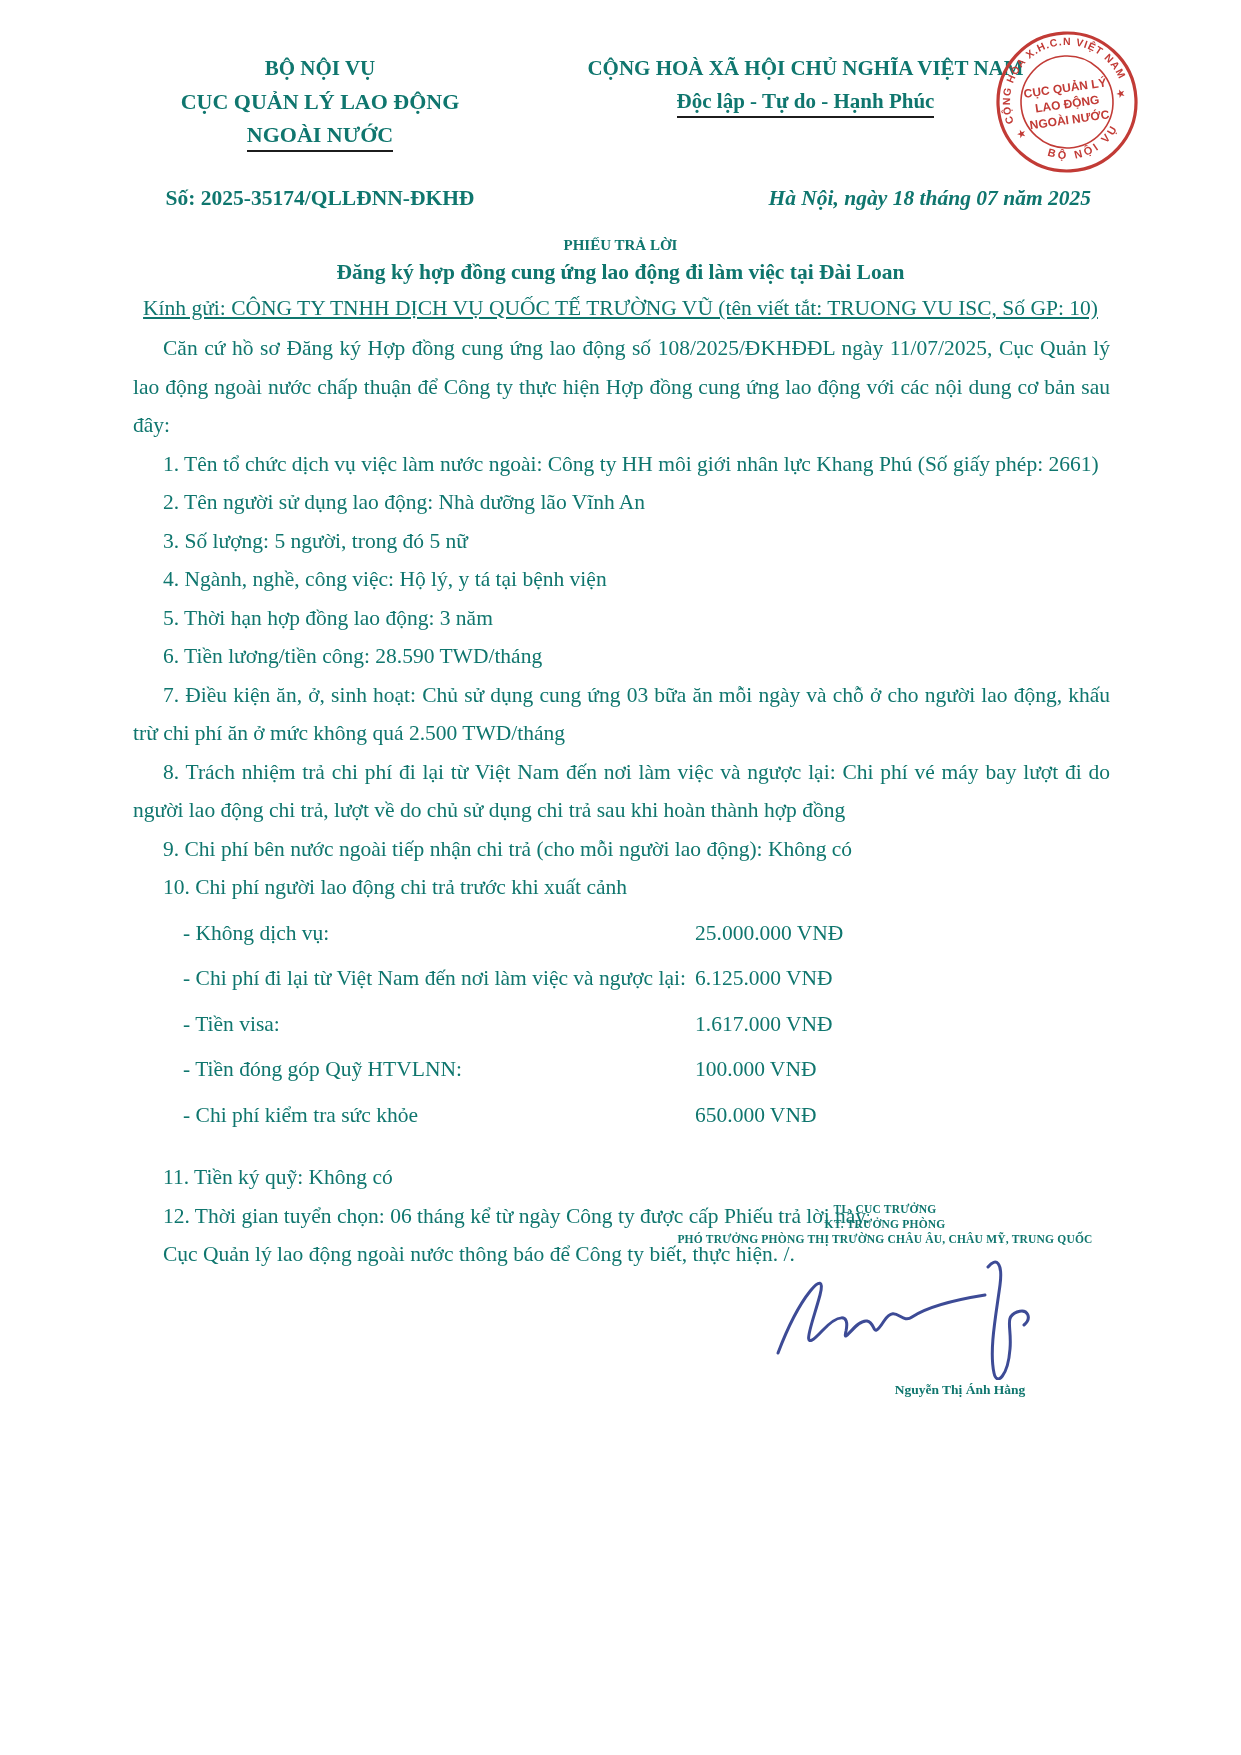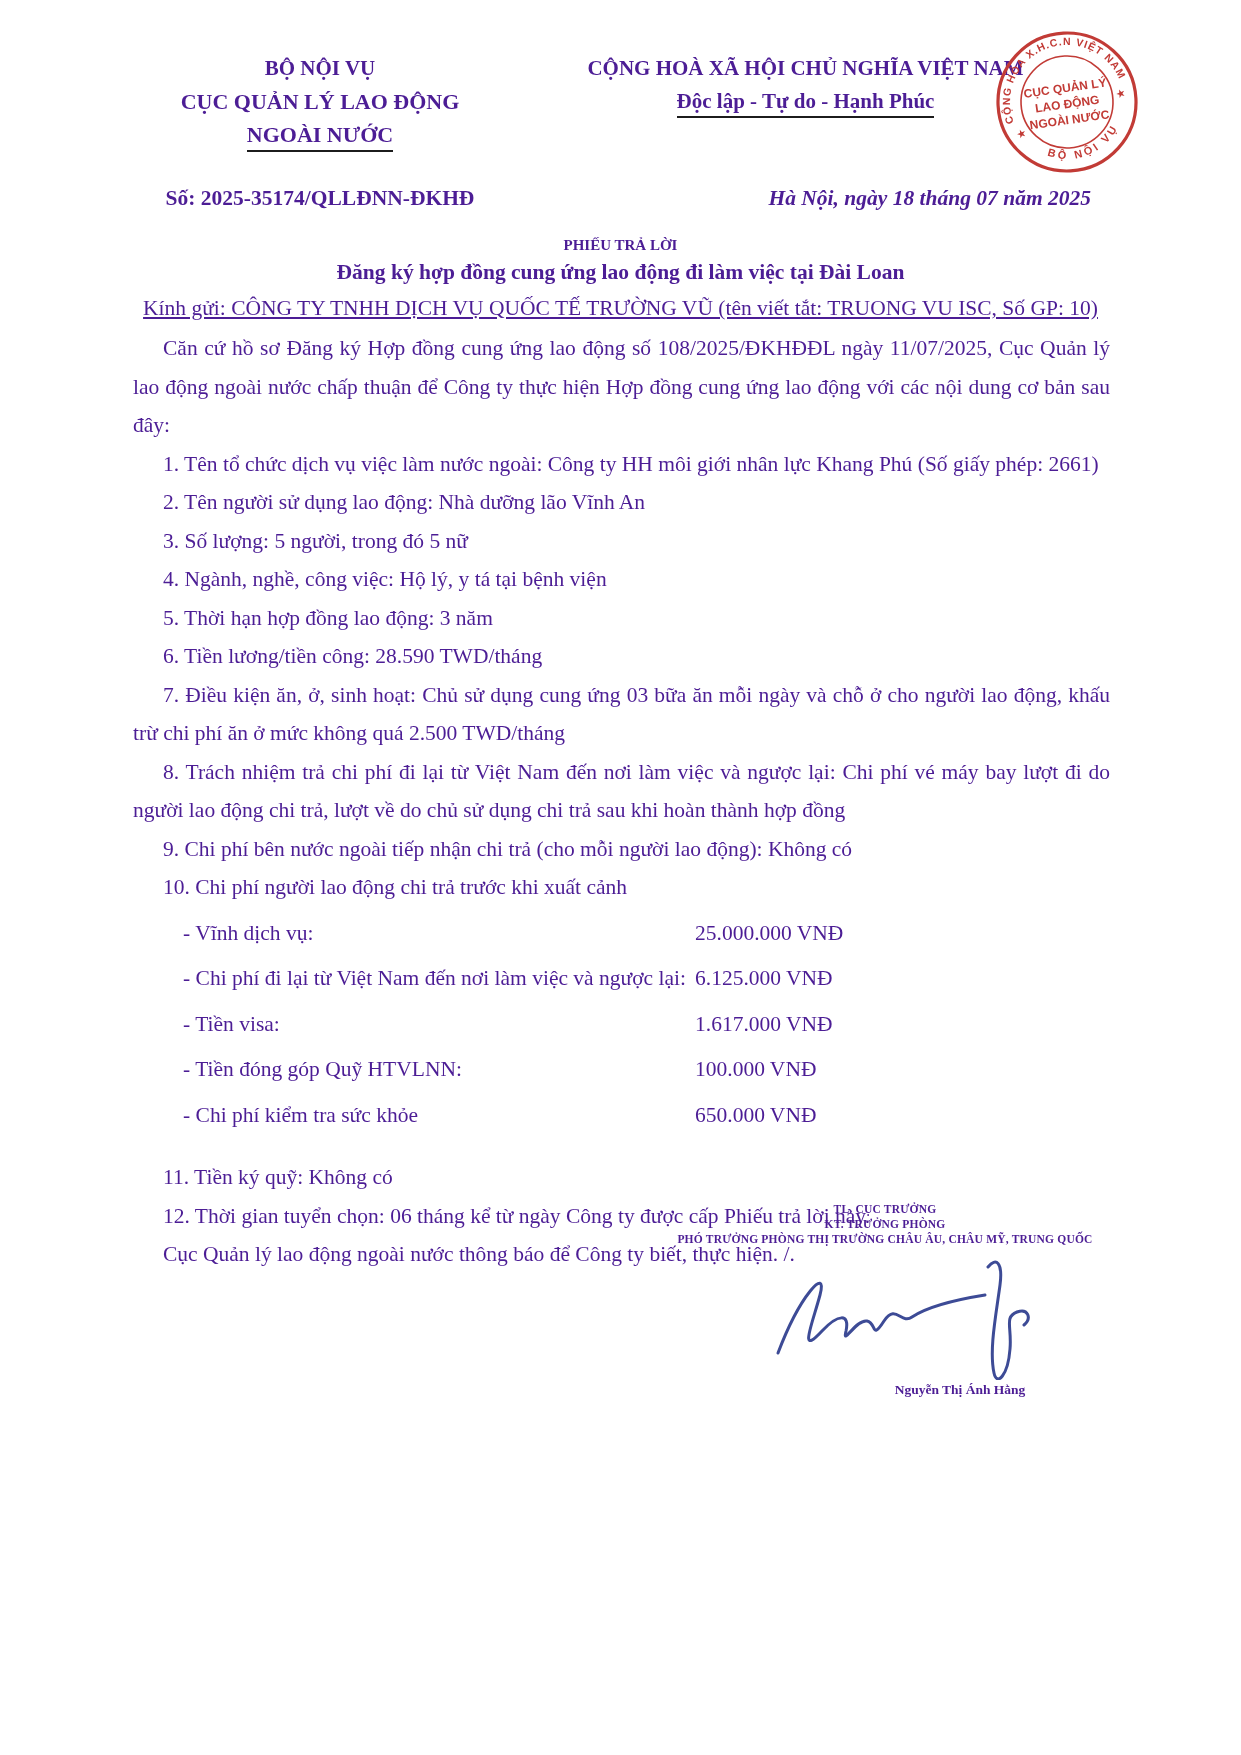--- a/index.html
+++ b/index.html
@@ -1,21 +1,21 @@
 <!DOCTYPE html>
 <html lang="vi"><head>
 <meta charset="utf-8">
 <style>
   html,body{margin:0;padding:0;background:#ffffff;}
   .page{
     position:relative;
     width:1241px;height:1755px;
     background:#ffffff;
     font-family:"Liberation Serif","DejaVu Serif",serif;
-    color:#4c1d95;
+    color:#0f766e;
     font-size:21.5px;
     overflow:hidden;
   }
   
   .hdr{display:flex;padding-top:52px;}
   .hdr-left{width:400px;margin-left:120px;text-align:center;}
   .hdr-right{flex:1;margin-right:150px;text-align:center;}
   .hdr-line{font-weight:bold;line-height:33px;font-size:21px;}
   .hdr-big{font-size:22px;}
   .u{display:inline-block;border-bottom:2.5px solid #1c1c1c;padding-bottom:1px;line-height:28px;}
@@ -100,21 +100,21 @@
     <p class="para">3. Số lượng: 5 người, trong đó 5 nữ</p>
     <p class="para">4. Ngành, nghề, công việc: Hộ lý, y tá tại bệnh viện</p>
     <p class="para">5. Thời hạn hợp đồng lao động: 3 năm</p>
     <p class="para">6. Tiền lương/tiền công: 28.590 TWD/tháng</p>
     <p class="para">7. Điều kiện ăn, ở, sinh hoạt: Chủ sử dụng cung ứng 03 bữa ăn mỗi ngày và chỗ ở cho người lao động, khấu trừ chi phí ăn ở mức không quá 2.500 TWD/tháng</p>
     <p class="para">8. Trách nhiệm trả chi phí đi lại từ Việt Nam đến nơi làm việc và ngược lại: Chi phí vé máy bay lượt đi do người lao động chi trả, lượt về do chủ sử dụng chi trả sau khi hoàn thành hợp đồng</p>
     <p class="para">9. Chi phí bên nước ngoài tiếp nhận chi trả (cho mỗi người lao động): Không có</p>
     <p class="para">10. Chi phí người lao động chi trả trước khi xuất cảnh</p>
 
     <div class="fee-row">
-      <span class="fee-label">- Vĩnh dịch vụ:</span>
+      <span class="fee-label">- Không dịch vụ:</span>
       <span class="fee-amount">25.000.000 VNĐ</span>
     </div>
     <div class="fee-row">
       <span class="fee-label">- Chi phí đi lại từ Việt Nam đến nơi làm việc và ngược lại:</span>
       <span class="fee-amount">6.125.000 VNĐ</span>
     </div>
     <div class="fee-row">
       <span class="fee-label">- Tiền visa:</span>
       <span class="fee-amount">1.617.000 VNĐ</span>
     </div>

